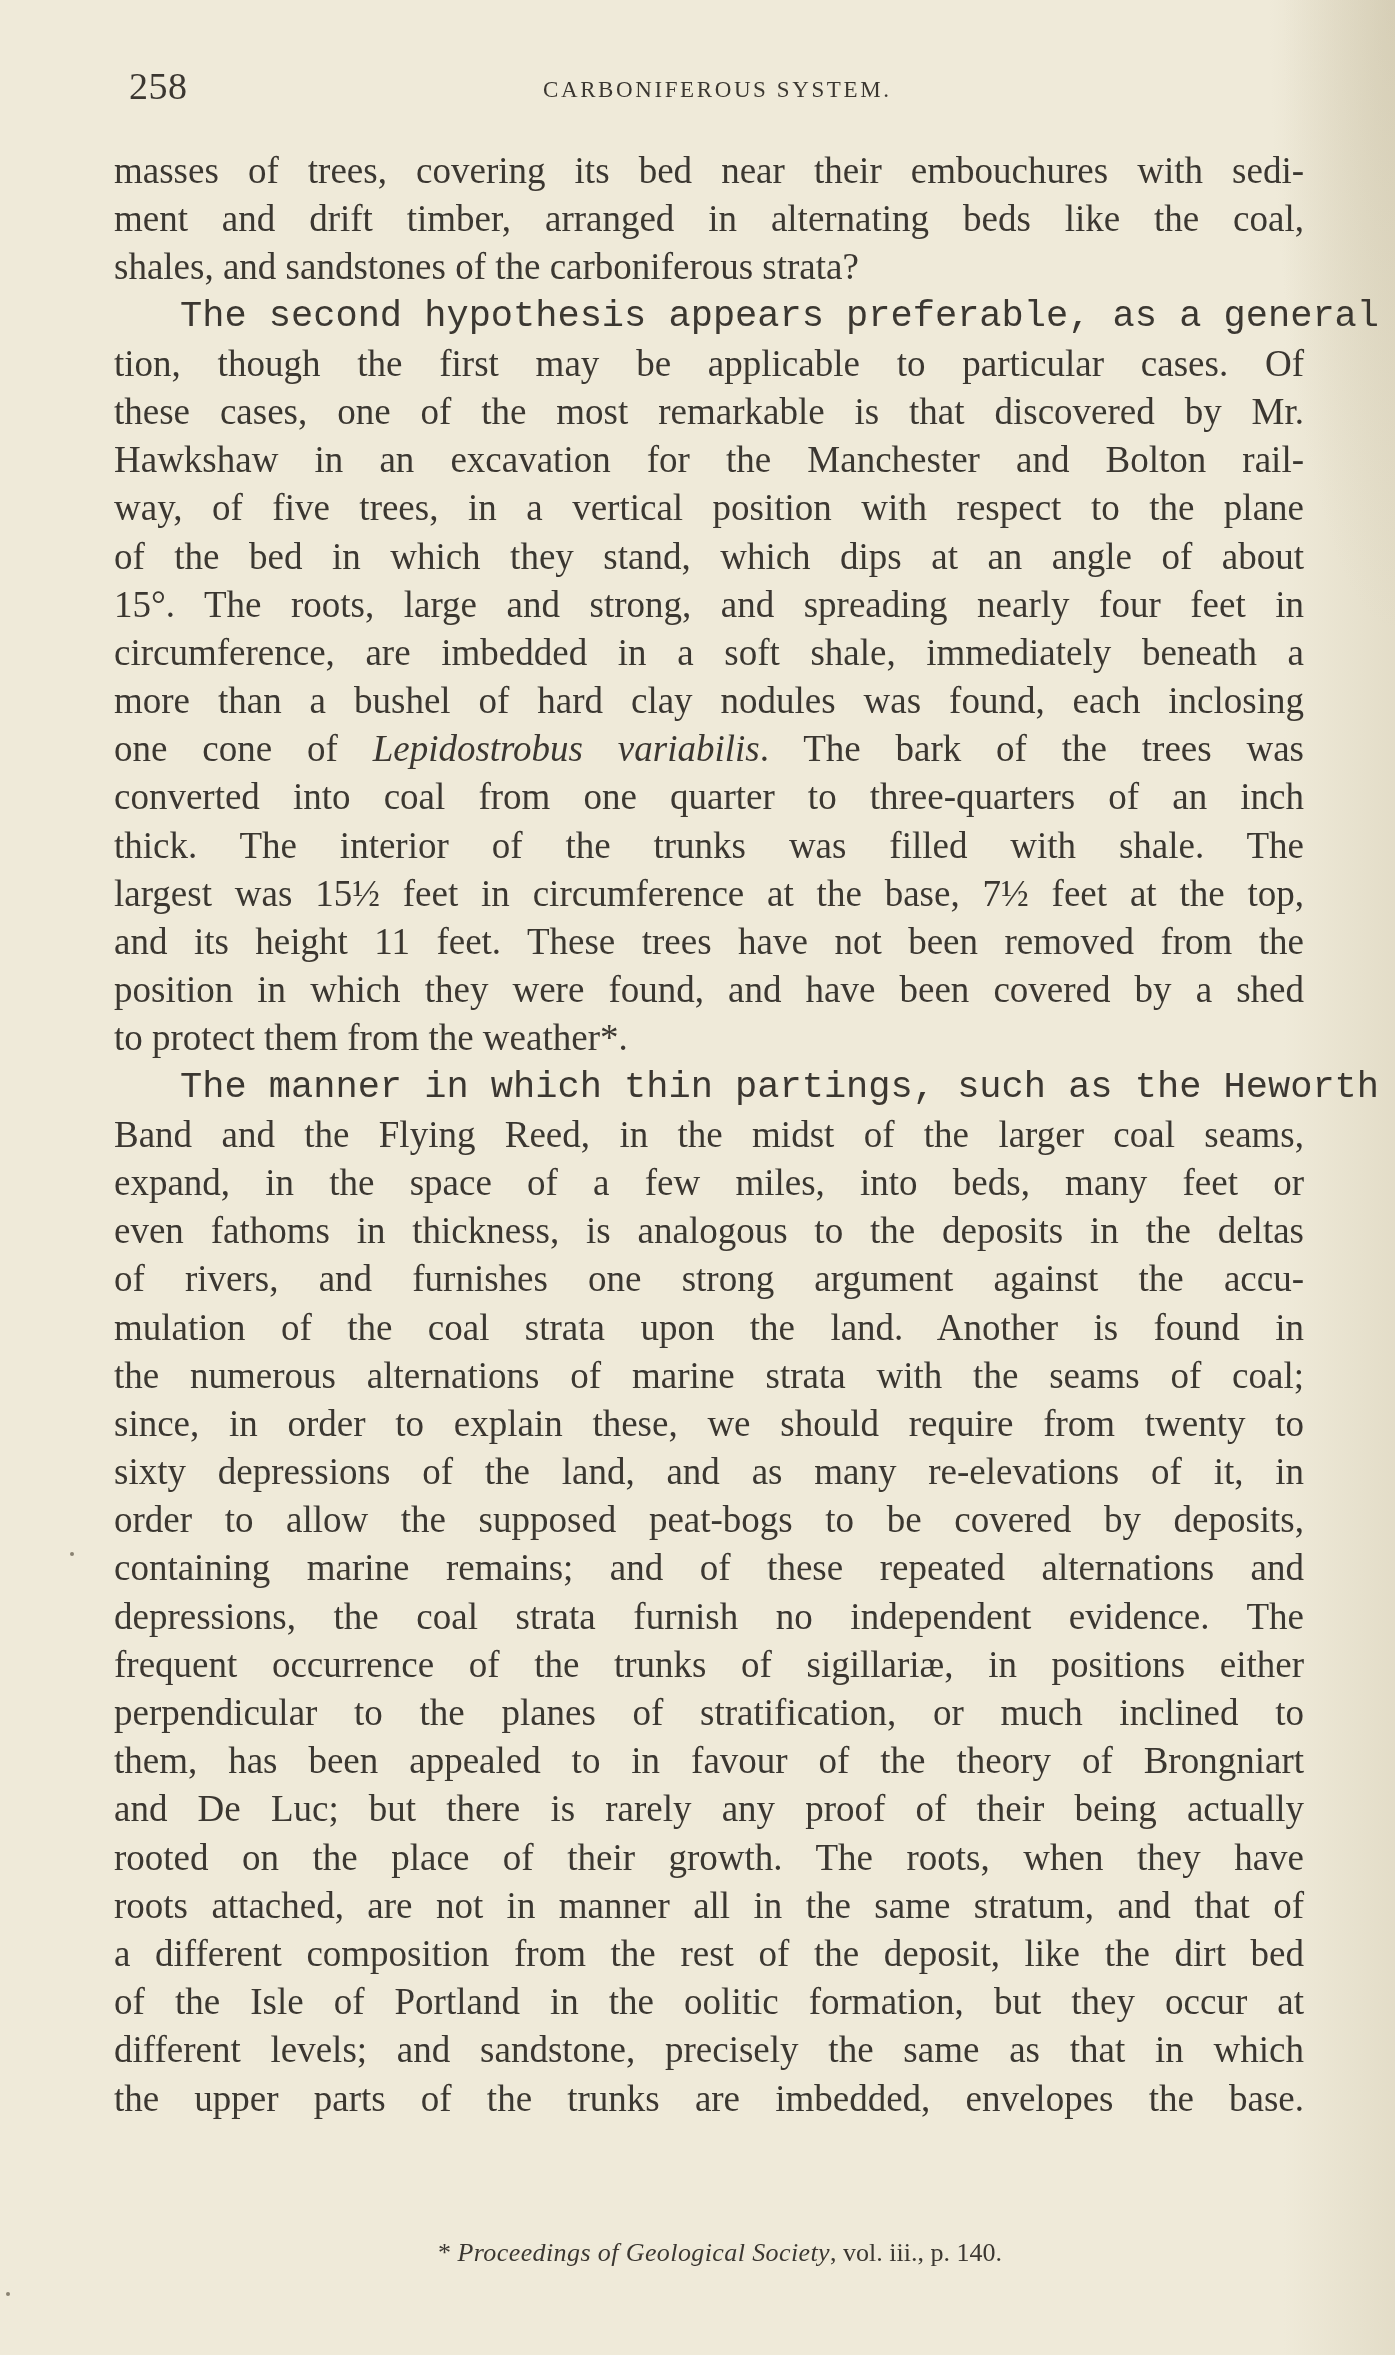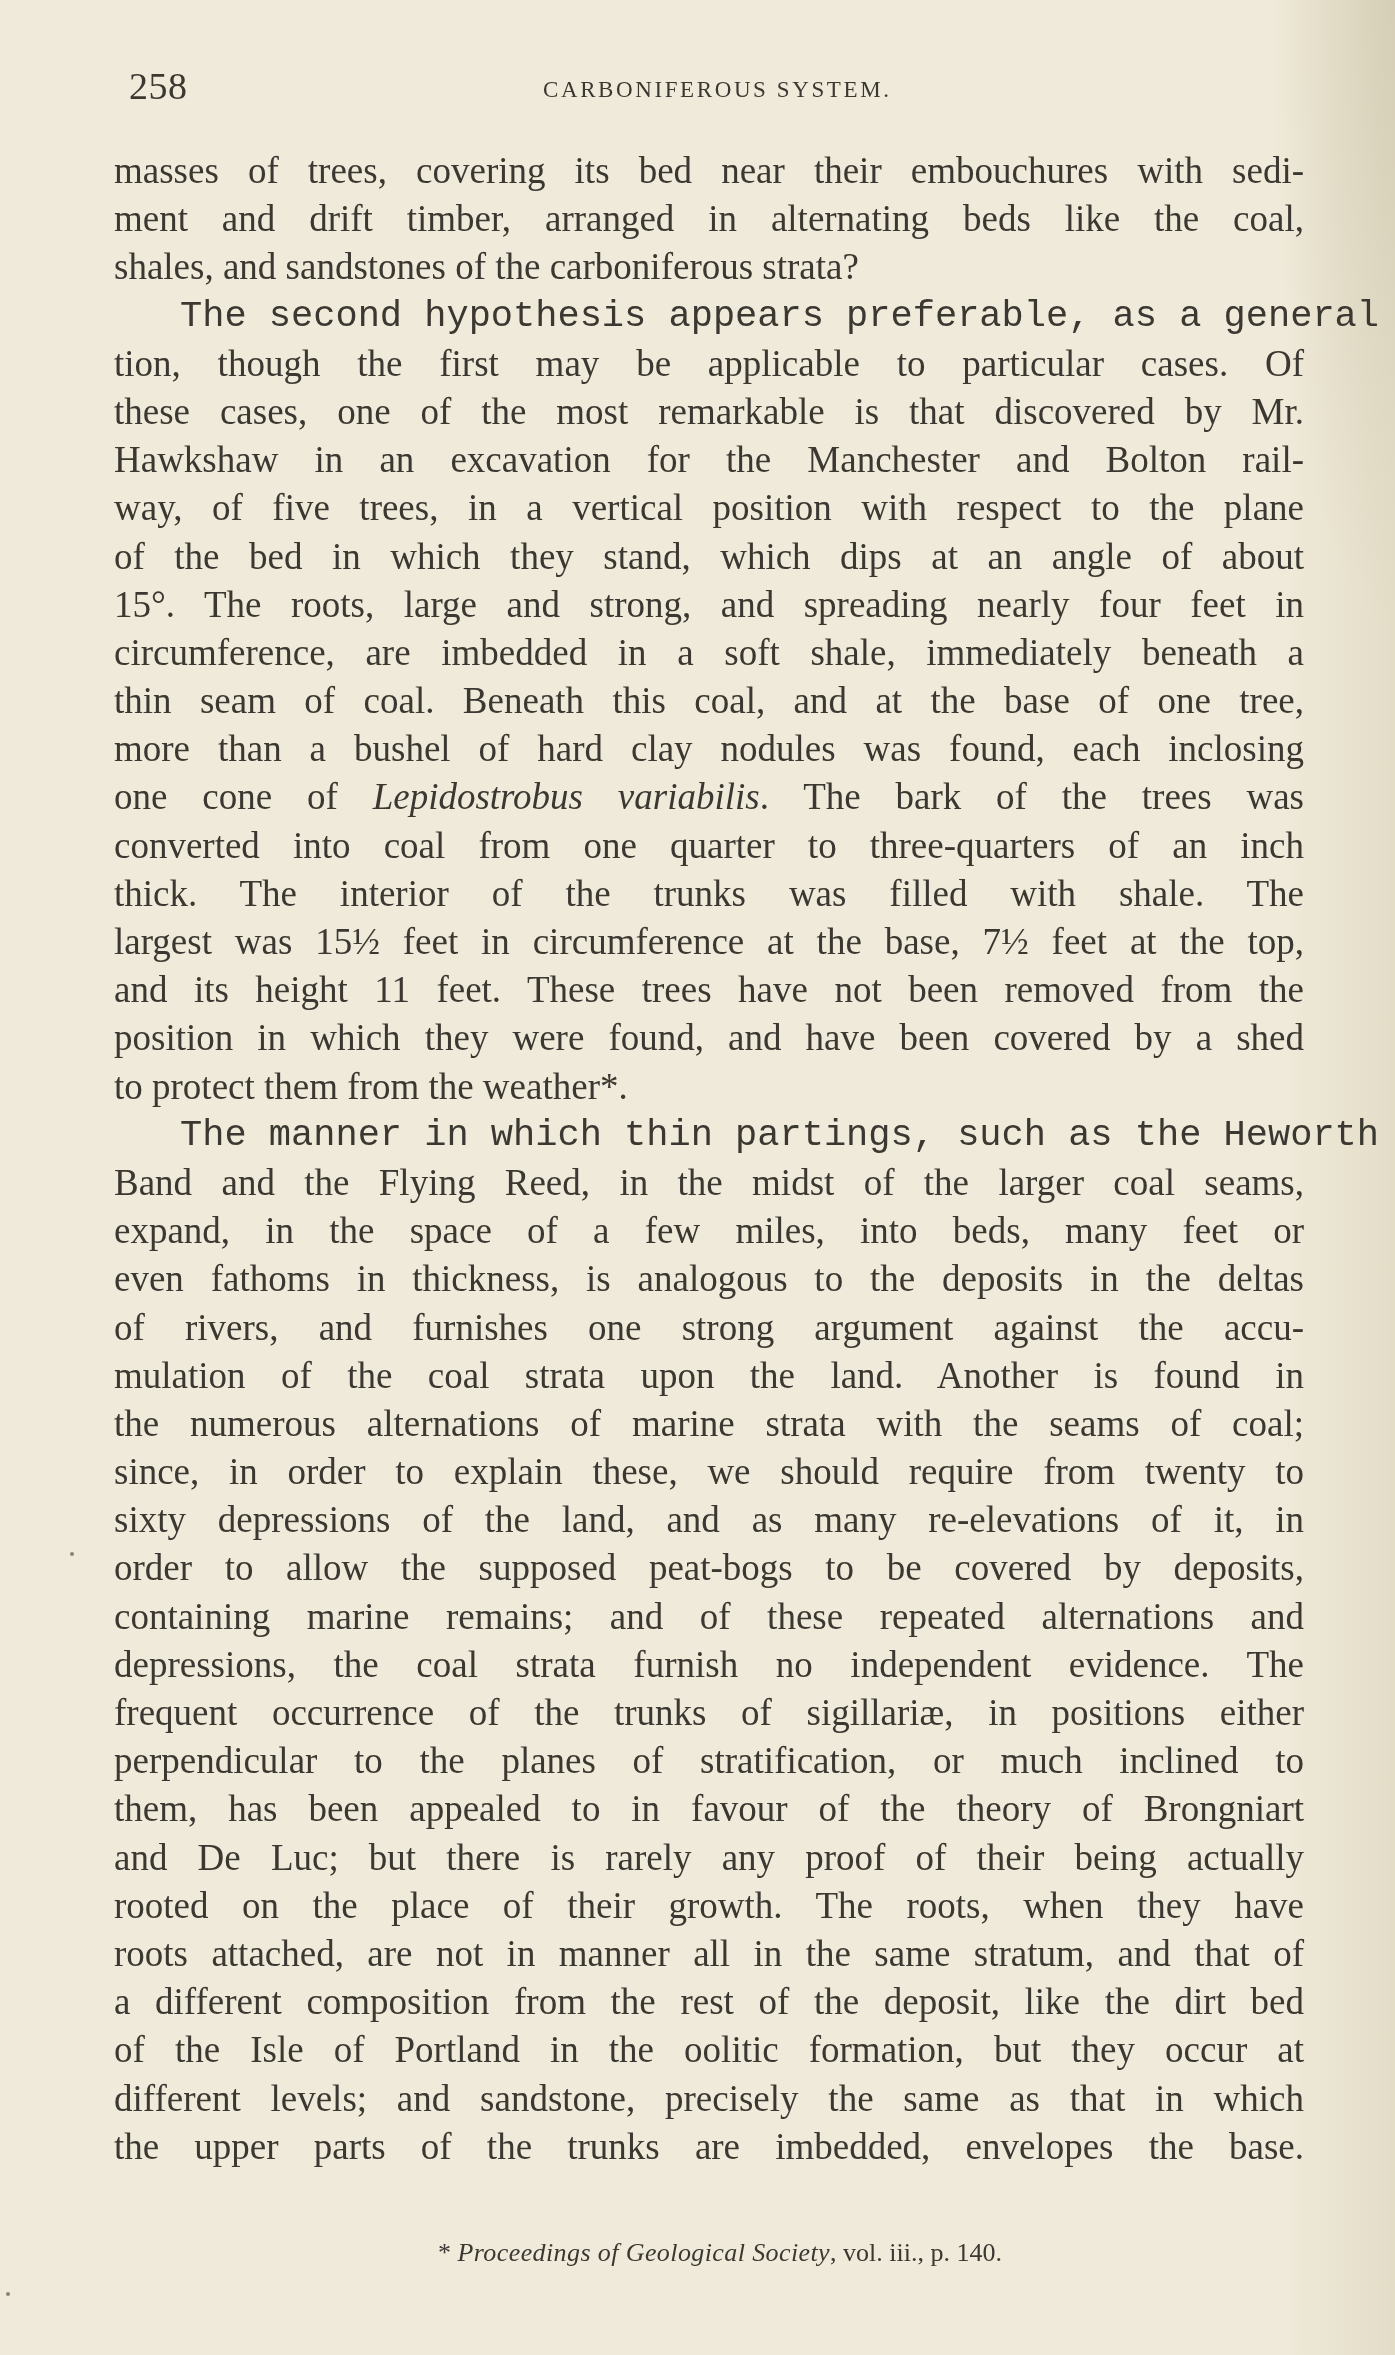--- a/index.html
+++ b/index.html
@@ -78,21 +78,20 @@
     <div class="line"><span>ment and drift timber, arranged in alternating beds like the coal,</span></div>
     <div class="line ragged"><span>shales, and sandstones of the carboniferous strata?</span></div>
     <div class="line indent"><span>The second hypothesis appears preferable, as a general explana-</span></div>
     <div class="line"><span>tion, though the first may be applicable to particular cases.  Of</span></div>
     <div class="line"><span>these cases, one of the most remarkable is that discovered by Mr.</span></div>
     <div class="line"><span>Hawkshaw in an excavation for the Manchester and Bolton rail-</span></div>
     <div class="line"><span>way, of five trees, in a vertical position with respect to the plane</span></div>
     <div class="line"><span>of the bed in which they stand, which dips at an angle of about</span></div>
     <div class="line"><span>15°.  The roots, large and strong, and spreading nearly four feet in</span></div>
     <div class="line"><span>circumference, are imbedded in a soft shale, immediately beneath a</span></div>
-    <div class="line"><span>thin seam of coal.  Beneath this coal, and at the base of one tree,</span></div>
     <div class="line"><span>more than a bushel of hard clay nodules was found, each inclosing</span></div>
     <div class="line"><span>one cone of </span><span class="it">Lepidostrobus variabilis</span><span>.  The bark of the trees was</span></div>
     <div class="line"><span>converted into coal from one quarter to three-quarters of an inch</span></div>
     <div class="line"><span>thick.  The interior of the trunks was filled with shale.  The</span></div>
     <div class="line"><span>largest was 15½ feet in circumference at the base, 7½ feet at the top,</span></div>
     <div class="line"><span>and its height 11 feet.  These trees have not been removed from the</span></div>
     <div class="line"><span>position in which they were found, and have been covered by a shed</span></div>
     <div class="line ragged"><span>to protect them from the weather*.</span></div>
     <div class="line indent"><span>The manner in which thin partings, such as the Heworth</span></div>
     <div class="line"><span>Band and the Flying Reed, in the midst of the larger coal seams,</span></div>

